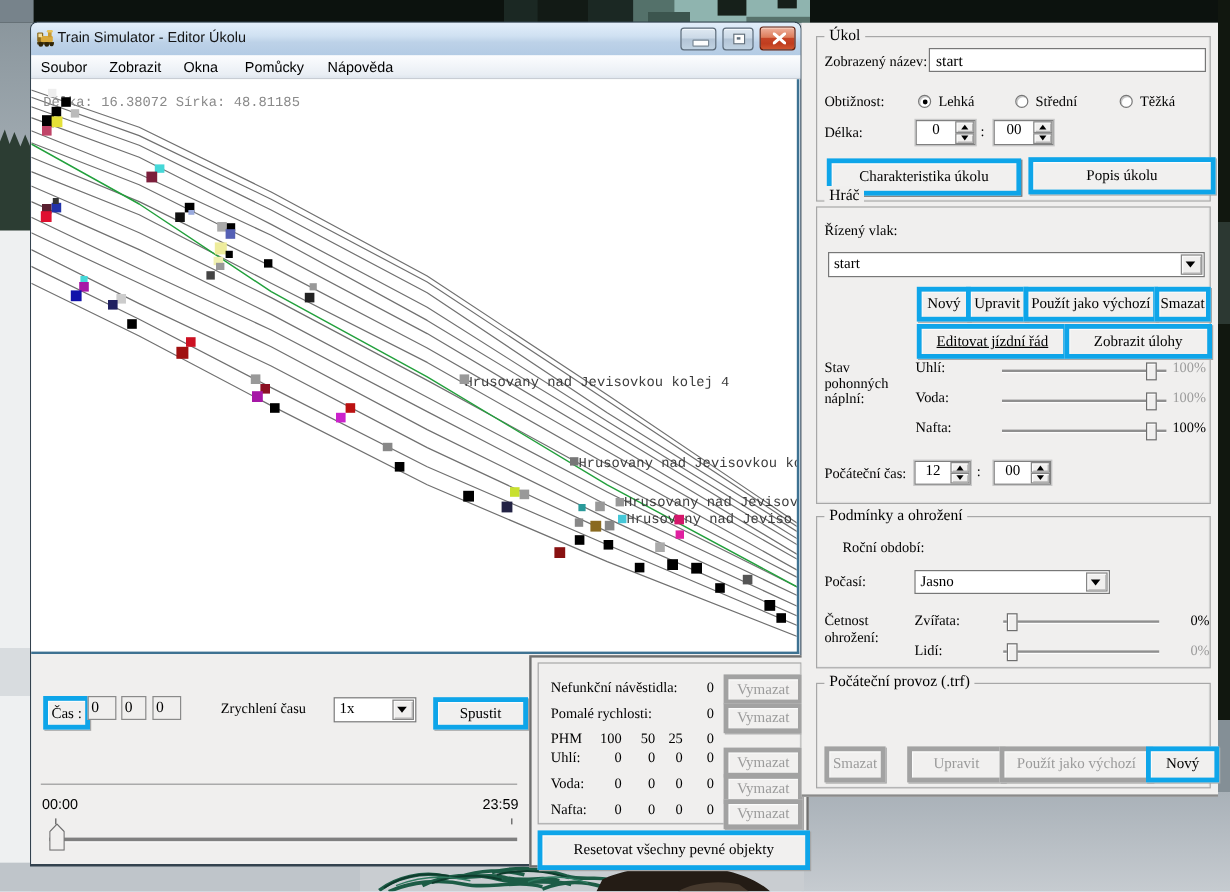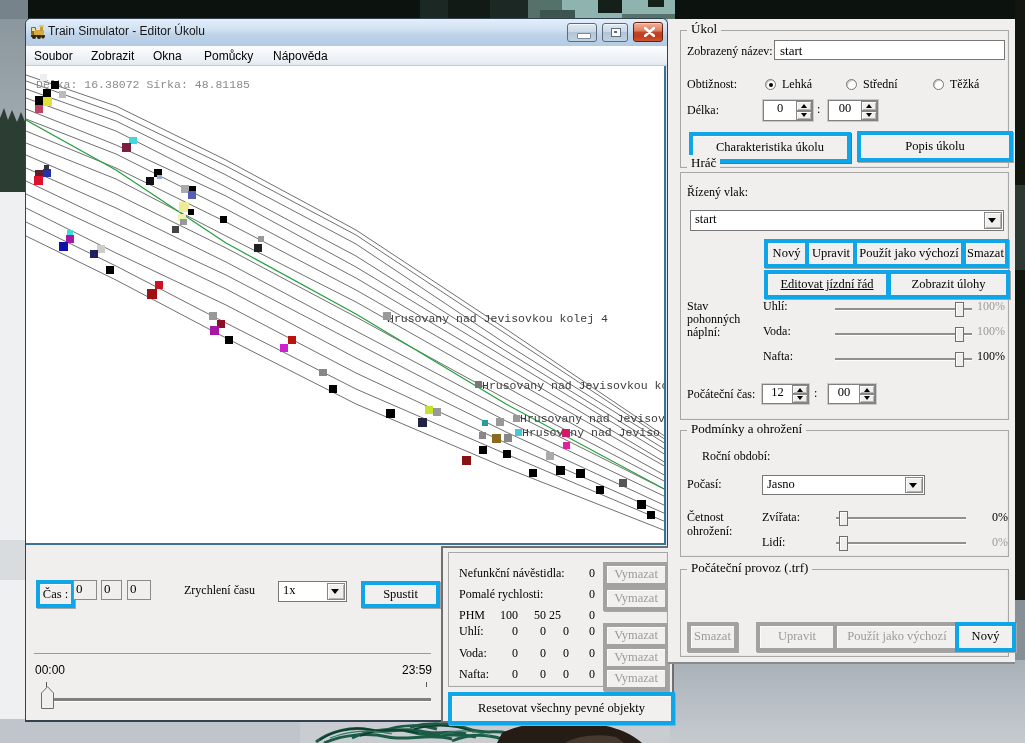--- a/index.html
+++ b/index.html
@@ -259,21 +259,21 @@
   <div class="abs grp" style="left:5px;top:4px;width:218px;height:133px;"></div>
   <div class="abs lab" style="left:16px;top:18px;">Nefunkční návěstidla:</div>
   <div class="abs lab" style="left:16px;top:39px;">Pomalé rychlosti:</div>
   <div class="abs lab" style="left:16px;top:60px;">PHM</div>
   <div class="abs lab" style="left:16px;top:76px;">Uhlí:</div>
   <div class="abs lab" style="left:16px;top:98px;">Voda:</div>
   <div class="abs lab" style="left:16px;top:119px;">Nafta:</div>
 
   <div class="abs lab" style="left:55px;top:60px;width:20px;text-align:right;">100</div>
   <div class="abs lab" style="left:83px;top:60px;width:20px;text-align:right;">50</div>
-  <div class="abs lab" style="left:106px;top:60px;width:20px;text-align:left;">25</div>
+  <div class="abs lab" style="left:106px;top:60px;width:20px;text-align:right;">25</div>
   <div class="abs lab" style="left:132px;top:60px;width:20px;text-align:right;">0</div>
   <div class="abs lab" style="left:132px;top:18px;width:20px;text-align:right;">0</div>
   <div class="abs lab" style="left:132px;top:39px;width:20px;text-align:right;">0</div>
   <div class="abs lab" style="left:55px;top:76px;width:20px;text-align:right;">0</div>
     <div class="abs lab" style="left:83px;top:76px;width:20px;text-align:right;">0</div>
     <div class="abs lab" style="left:106px;top:76px;width:20px;text-align:right;">0</div>
     <div class="abs lab" style="left:132px;top:76px;width:20px;text-align:right;">0</div>
   <div class="abs lab" style="left:55px;top:98px;width:20px;text-align:right;">0</div>
     <div class="abs lab" style="left:83px;top:98px;width:20px;text-align:right;">0</div>
     <div class="abs lab" style="left:106px;top:98px;width:20px;text-align:right;">0</div>

